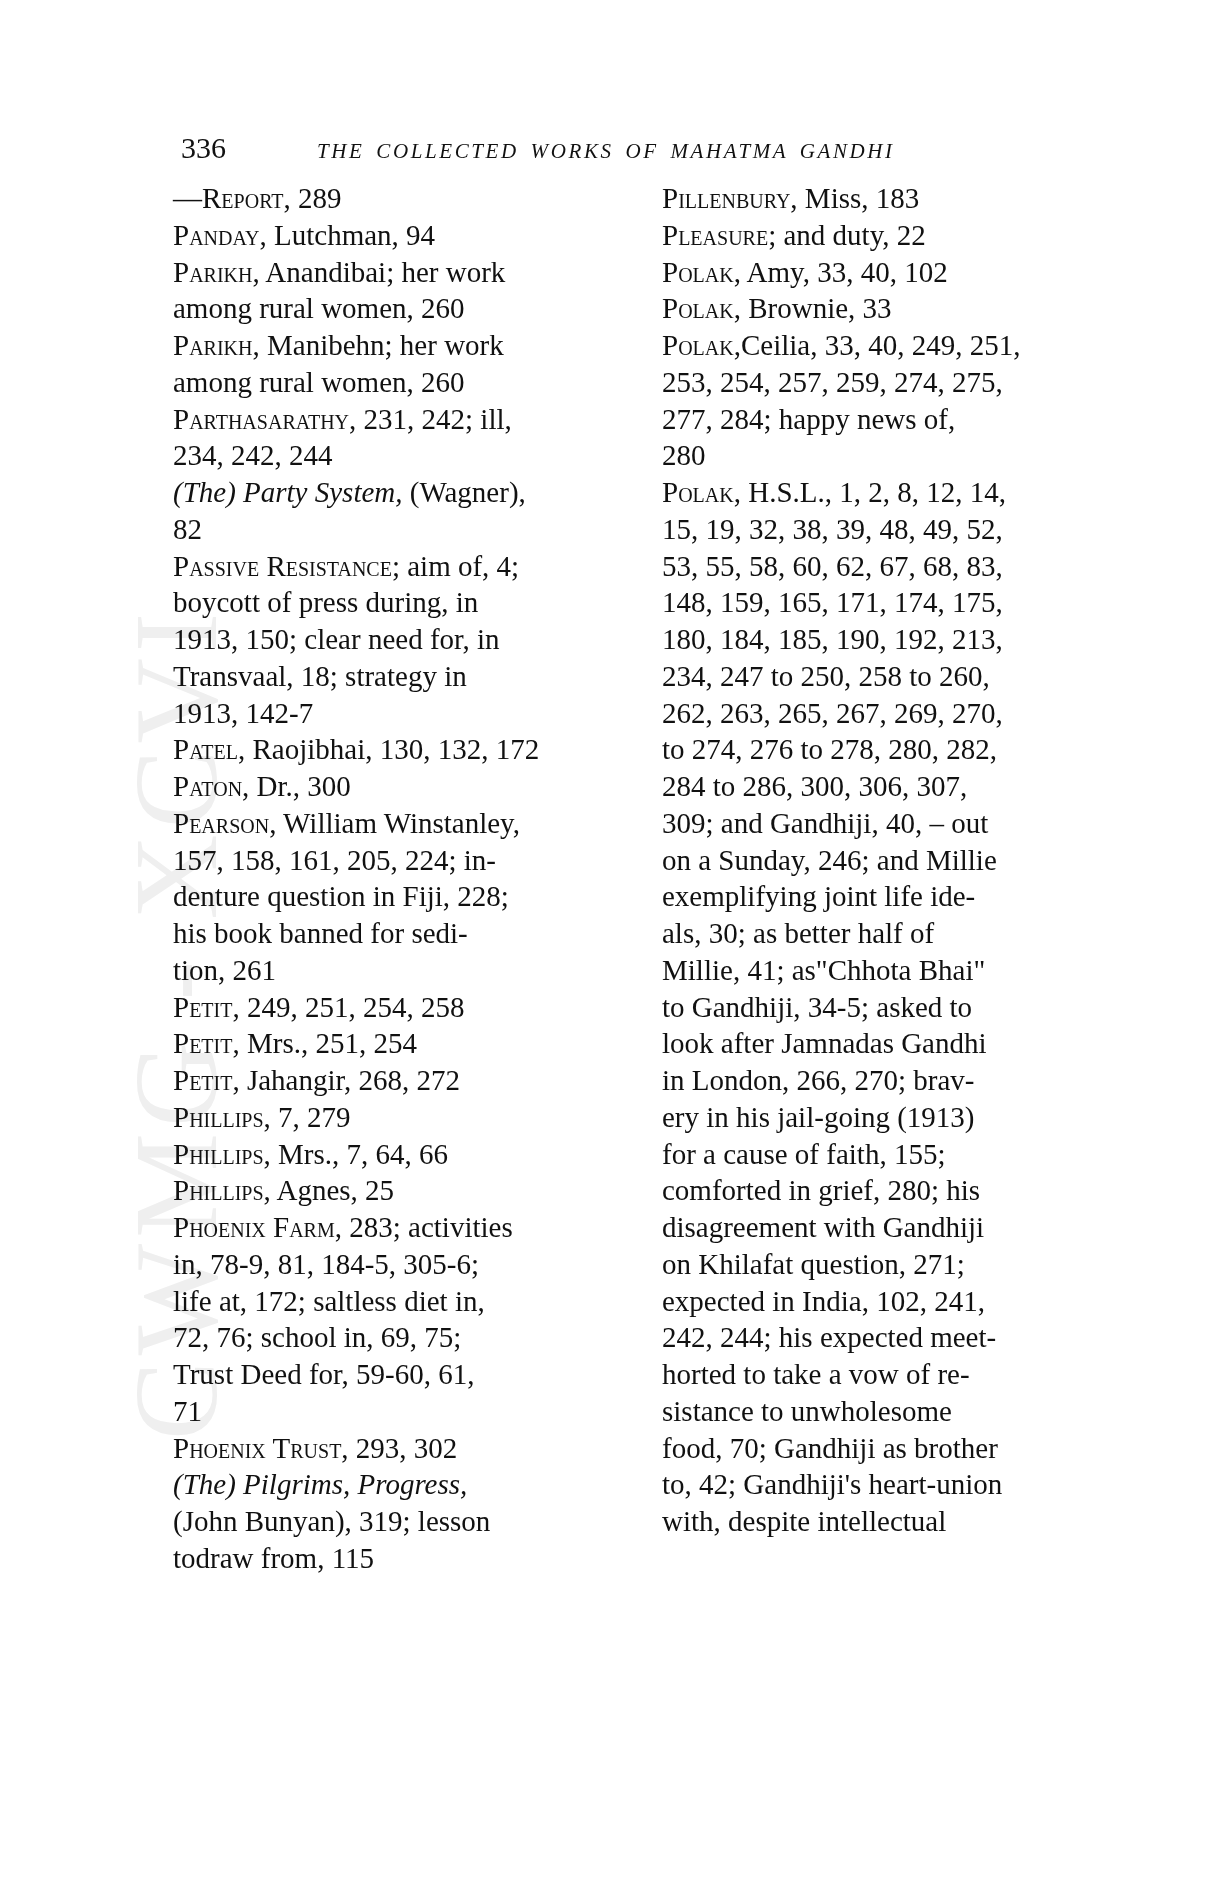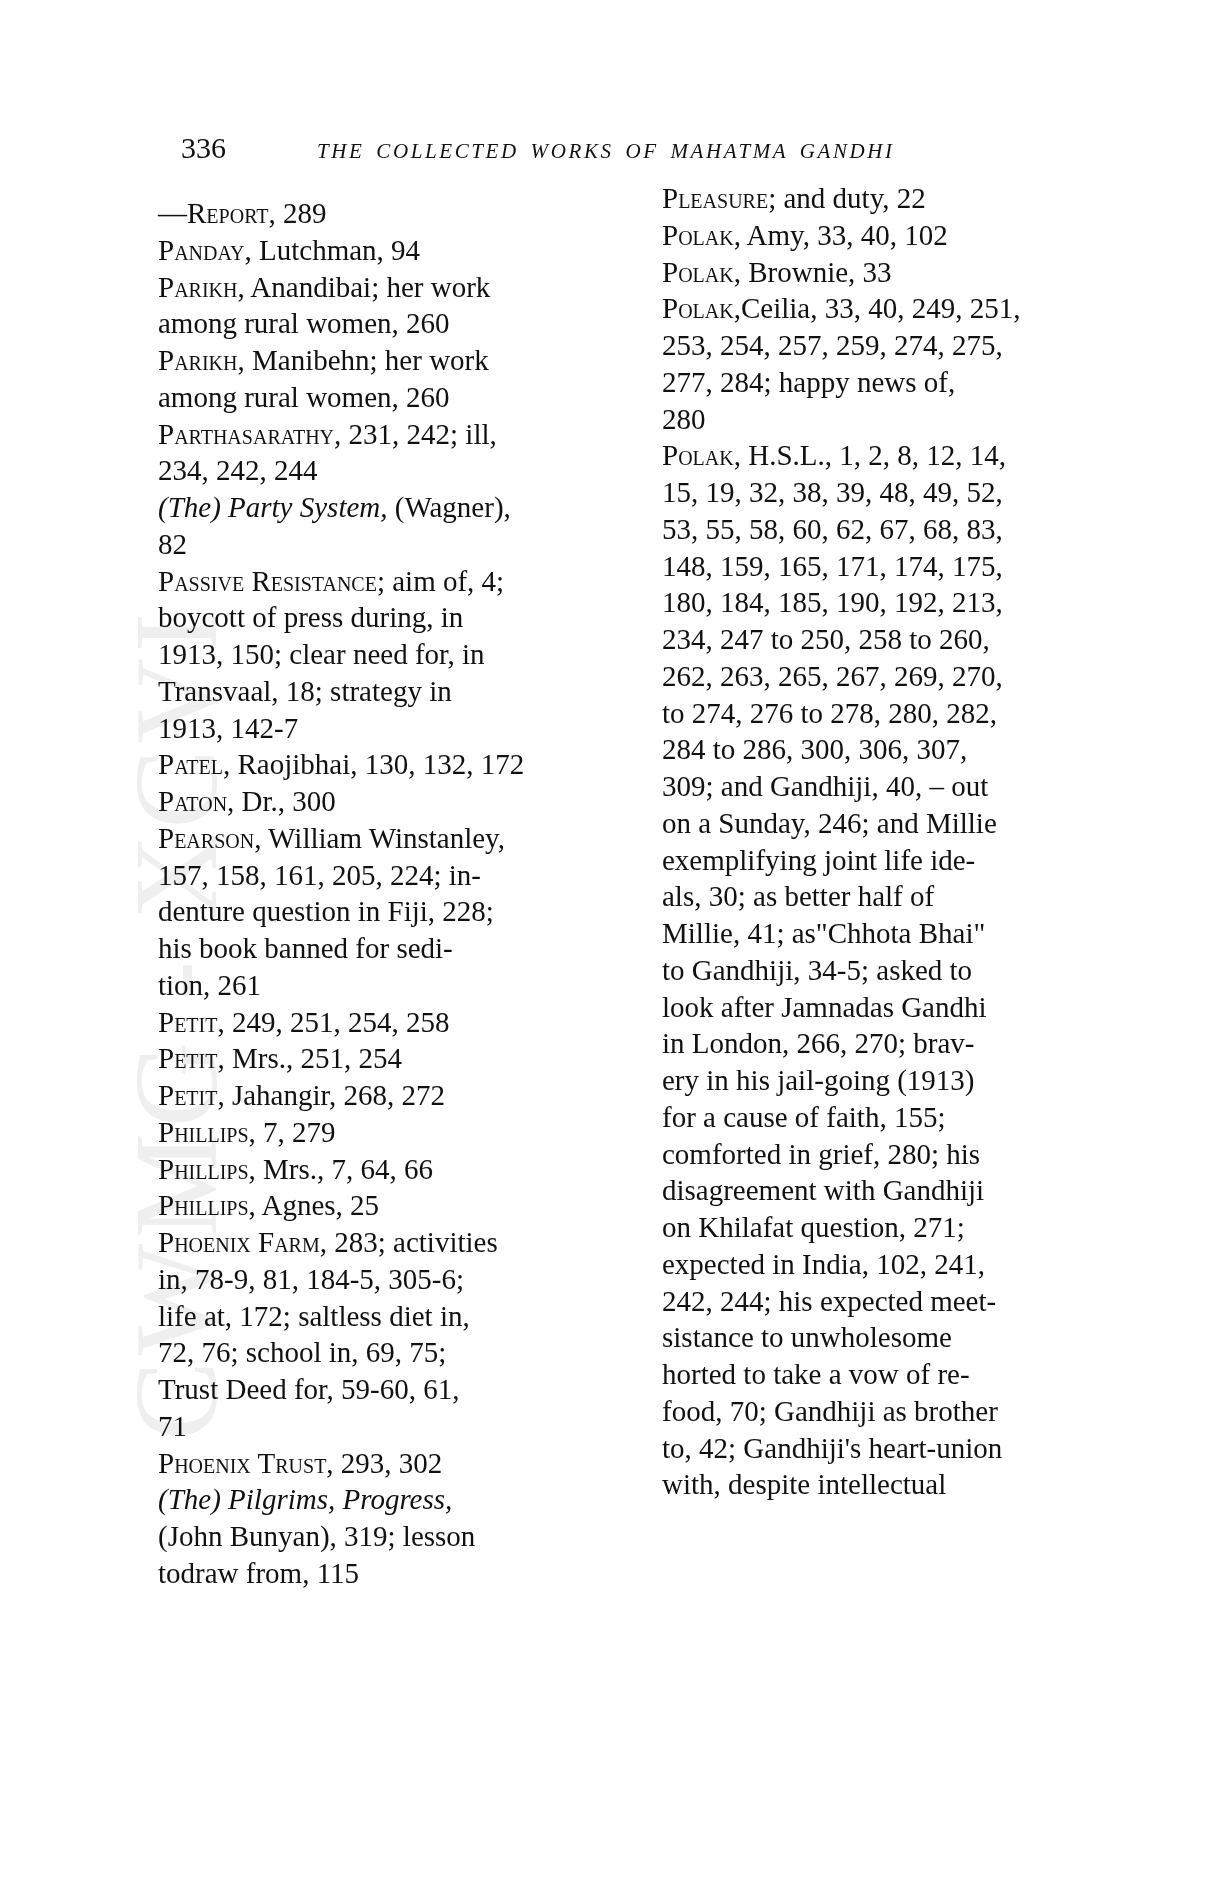--- a/index.html
+++ b/index.html
@@ -55,21 +55,21 @@
       word-spacing: 4px;
       font-style: italic;
     }
     .column {
       position: absolute;
       top: 180px;
       z-index: 1;
       font-size: 29px;
       line-height: 36.75px;
     }
-    .column.left { left: 158px; width: 422px; margin-top: 15px; }
+    .column.left { left: 173px; width: 422px; }
     .column.right { left: 662px; width: 418px; }
     .entry {
       padding-left: 50px;
       text-indent: -50px;
       text-align: justify;
       text-align-last: left;
       margin: 0;
     }
     .entry.flat {
       
@@ -164,20 +164,23 @@
     <p class="entry">
       <span class="line"><span class="head">Phoenix Trust</span><span>, 293, 302</span></span>
     </p>
     <p class="entry">
       <span class="line"><span class="it">(The) Pilgrims, Progress,</span></span>
       <span class="line"><span>(John Bunyan), 319; lesson</span></span>
       <span class="line"><span>todraw from, 115</span></span>
     </p>
   </div>
 <div class="column right">
+    <p class="entry">
+      <span class="line"><span class="head">Pillenbury</span><span>, Miss, 183</span></span>
+    </p>
     <p class="entry">
       <span class="line"><span class="head">Pleasure</span><span>; and duty, 22</span></span>
     </p>
     <p class="entry">
       <span class="line"><span class="head">Polak</span><span>, Amy, 33, 40, 102</span></span>
     </p>
     <p class="entry">
       <span class="line"><span class="head">Polak</span><span>, Brownie, 33</span></span>
     </p>
     <p class="entry">
@@ -204,19 +207,19 @@
       <span class="line"><span>to Gandhiji, 34-5; asked to</span></span>
       <span class="line"><span>look after Jamnadas Gandhi</span></span>
       <span class="line"><span>in London, 266, 270; brav-</span></span>
       <span class="line"><span>ery in his jail-going (1913)</span></span>
       <span class="line"><span>for a cause of faith, 155;</span></span>
       <span class="line"><span>comforted in grief, 280; his</span></span>
       <span class="line"><span>disagreement with Gandhiji</span></span>
       <span class="line"><span>on Khilafat question, 271;</span></span>
       <span class="line"><span>expected in India, 102, 241,</span></span>
       <span class="line"><span>242, 244; his expected meet-</span></span>
+      <span class="line"><span>horted to take a vow of re-</span></span>
       <span class="line"><span>sistance to unwholesome</span></span>
-      <span class="line"><span>horted to take a vow of re-</span></span>
       <span class="line"><span>food, 70; Gandhiji as brother</span></span>
       <span class="line"><span>to, 42; Gandhiji's heart-union</span></span>
       <span class="line"><span>with, despite intellectual</span></span>
     </p>
   </div>
 
 </body></html>

